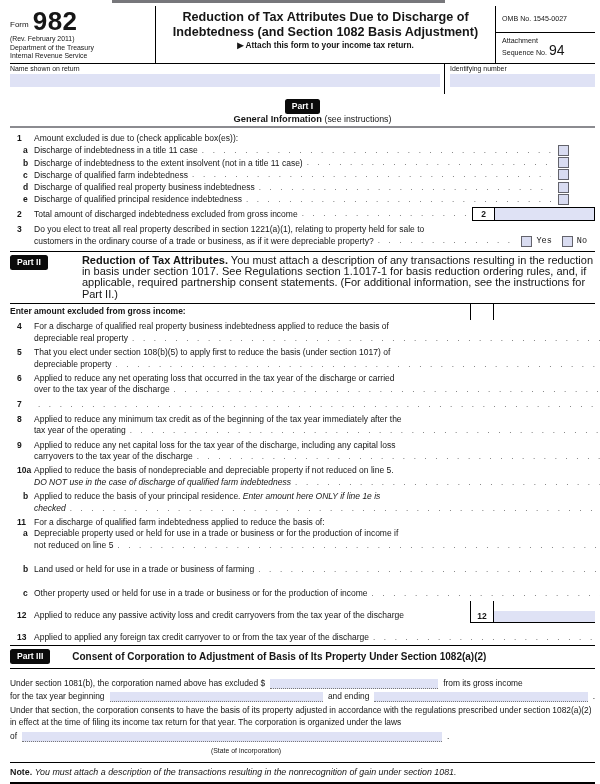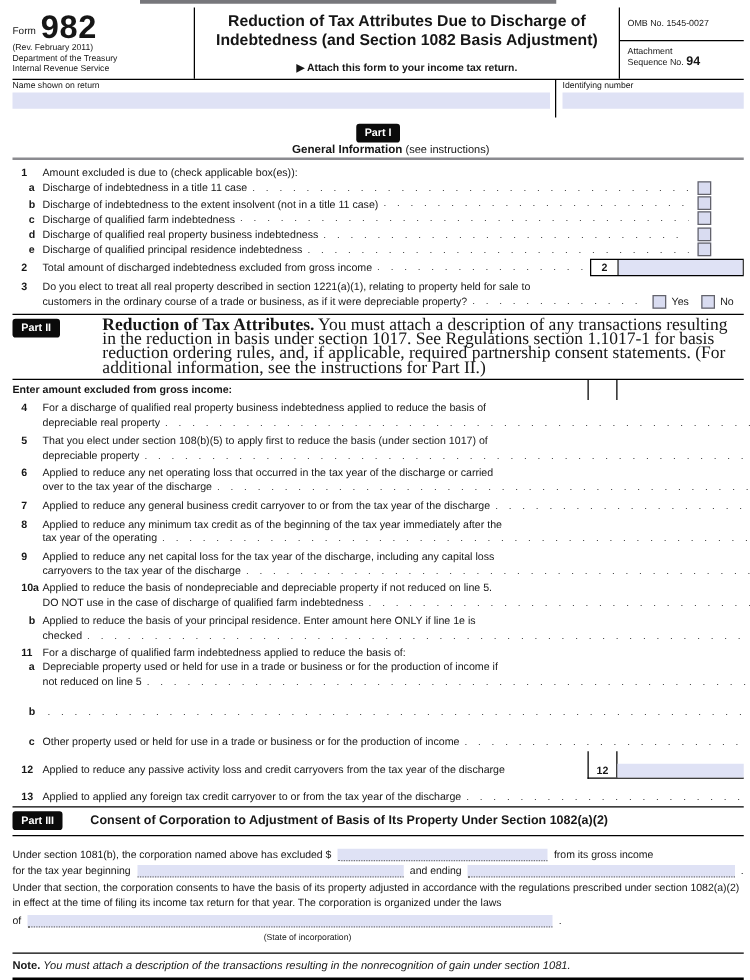--- a/index.html
+++ b/index.html
@@ -1,36 +1,36 @@
 <!DOCTYPE html>
 <html><head>
 <meta charset="utf-8">
 <style>
   html,body{margin:0;padding:0;background:#fff;}
   body{width:600px;height:784px;position:relative;font-family:"Liberation Sans",sans-serif;color:#161616;font-size:8.5px;overflow:hidden;}
   .page{position:absolute;top:0;left:0;right:0;bottom:0;padding:6px 5px 0 10px;box-sizing:border-box;}
   .scanbar{position:absolute;left:112px;top:0;width:333px;height:3px;background:#55555a;opacity:.8;}
   b,.b{font-weight:bold;}
-  i,.i{}
+  i,.i{font-style:italic;}
 
   
   .hdr{display:flex;border-bottom:1px solid #000;}
   .hleft{width:146px;border-right:1.5px solid #000;padding:3px 4px 2px 0;box-sizing:border-box;}
   .hform{display:flex;align-items:flex-start;}
   .hformword{font-size:8px;margin-top:11px;}
   .hformno{font-size:26px;font-weight:bold;margin-left:4px;line-height:24px;letter-spacing:.5px;}
   .hsmall{font-size:6.9px;line-height:8.6px;}
   .hrev{margin-top:2px;}
-  .hcenter{flex:1;text-align:center;display:flex;flex-direction:column;justify-content:space-between;padding:4px 6px 4px;}
+  .hcenter{flex:1;text-align:center;display:flex;flex-direction:column;justify-content:flex-start;padding:4px 6px 4px;}
   .htitle{font-weight:bold;font-size:12.6px;line-height:15px;}
   .hattach{font-weight:bold;font-size:8.3px;}
   .hright{width:100px;border-left:1.5px solid #000;display:flex;flex-direction:column;font-size:7.1px;box-sizing:border-box;}
   .homb{border-bottom:1px solid #000;padding:9px 0 9px 6px;flex:0 0 auto;}
   .hatt{padding:4px 0 2px 6px;line-height:8.6px;}
-  .hattno{font-size:10px;font-weight:bold;}
+  .hattno{font-size:14px;font-weight:normal;}
 
   
   .namerow{display:flex;min-height:30px;}
   .ncell{flex:1;border-right:1px solid #000;padding:1px 4px 2px 0;}
   .ncell2{width:145px;padding:1px 0 2px 5px;}
   .nlabel{font-size:6.9px;}
   .nfield{height:13px;background:#dfe2f5;margin-top:2px;}
 
   
   .pbar{display:flex;align-items:center;margin-top:5px;flex-direction:column;}
@@ -48,26 +48,26 @@
   .cb{width:9px;height:9px;background:#d9dcf1;border:1px solid #63636b;flex-shrink:0;}
   .cbgap{margin-left:3px;margin-right:26px;}
   .p1l2{display:flex;align-items:stretch;height:14px;margin-top:1px;}
   .p1l2 .txtrow{display:flex;align-items:center;flex:1;overflow:hidden;}
   .l2box{display:flex;border:1px solid #000;width:123px;flex-shrink:0;box-sizing:border-box;}
   .l2num{width:21px;text-align:center;font-weight:bold;border-right:1px solid #000;line-height:12px;flex-shrink:0;}
   .l2field{flex:1;background:#dfe2f5;}
   .p1l3a{display:flex;line-height:12.3px;margin-top:2px;}
   .p1l3b{display:flex;align-items:center;line-height:12.3px;}
   .p1l3b .cont3{margin-left:24px;}
-  .ynlab{margin:0 4px;}
+  .ynlab{margin:0 4px;font-family:Liberation Mono, monospace;}
 
   
   .p2hdr{display:flex;border-top:1.5px solid #000;padding-top:2.5px;margin-top:4px;}
   .p2hdr .plabel{align-self:flex-start;margin-top:0;}
-  .p2text{margin-left:34px;flex:1;font-size:14px;line-height:11.4px;font-family:Liberation Serif, serif;}
+  .p2text{margin-left:34px;flex:1;font-size:11px;line-height:11.4px;}
 
   
   .t2{border-top:1px solid #000;margin-top:3px;}
   .t2row{display:flex;align-items:stretch;}
   .t2text{flex:1;display:flex;flex-direction:column;justify-content:flex-end;padding:1px 0 2px;}
   .tl{display:flex;line-height:11.4px;}
   .cont{margin-left:24px;}
   .t2right{width:125px;flex-shrink:0;border-left:1px solid #000;border-bottom:1px solid #000;display:flex;box-sizing:border-box;}
   .t2right.nb{border-bottom:none;}
   .t2num{width:23px;border-right:1px solid #000;display:flex;align-items:flex-end;justify-content:center;font-weight:bold;padding-bottom:1px;box-sizing:border-box;flex-shrink:0;}
@@ -255,21 +255,20 @@
           <div class="tl">
             <span class="cont"><span class="">over to the tax year of the discharge</span></span>
             <span class="dots">. . . . . . . . . . . . . . . . . . . . . . . . . . . . . . . . . . . . . . . . . . . . . . . . . . . . . . . . . . . . . . . . . . . . . . </span>
           </div>
         </div>
       </div>
       <div class="t2row mh15">
         <div class="t2text">
           <div class="tl">
             <span class="ln ">7</span>
-            <span><span class="">Applied to reduce any general business credit carryover to or from the tax year of the discharge</span></span>
             <span class="dots">. . . . . . . . . . . . . . . . . . . . . . . . . . . . . . . . . . . . . . . . . . . . . . . . . . . . . . . . . . . . . . . . . . . . . . </span>
           </div>
         </div>
       </div>
       <div class="t2row">
         <div class="t2text">
           <div class="tl">
             <span class="ln ">8</span>
             <span><span class="">Applied to reduce any minimum tax credit as of the beginning of the tax year immediately after the</span></span>
           </div>
@@ -328,20 +327,21 @@
           <div class="tl">
             <span class="cont"><span class="">not reduced on line 5</span></span>
             <span class="dots">. . . . . . . . . . . . . . . . . . . . . . . . . . . . . . . . . . . . . . . . . . . . . . . . . . . . . . . . . . . . . . . . . . . . . . </span>
           </div>
         </div>
       </div>
       <div class="t2row mh24">
         <div class="t2text">
           <div class="tl">
             <span class="ln ltr">b</span>
+            <span><span class="">Land used or held for use in a trade or business of farming</span></span>
             <span class="dots">. . . . . . . . . . . . . . . . . . . . . . . . . . . . . . . . . . . . . . . . . . . . . . . . . . . . . . . . . . . . . . . . . . . . . . </span>
           </div>
         </div>
       </div>
       <div class="t2row mh24">
         <div class="t2text">
           <div class="tl">
             <span class="ln ltr">c</span>
             <span><span class="">Other property used or held for use in a trade or business or for the production of income</span></span>
             <span class="dots">. . . . . . . . . . . . . . . . . . . . . . . . . . . . . . . . . . . . . . . . . . . . . . . . . . . . . . . . . . . . . . . . . . . . . . </span>

